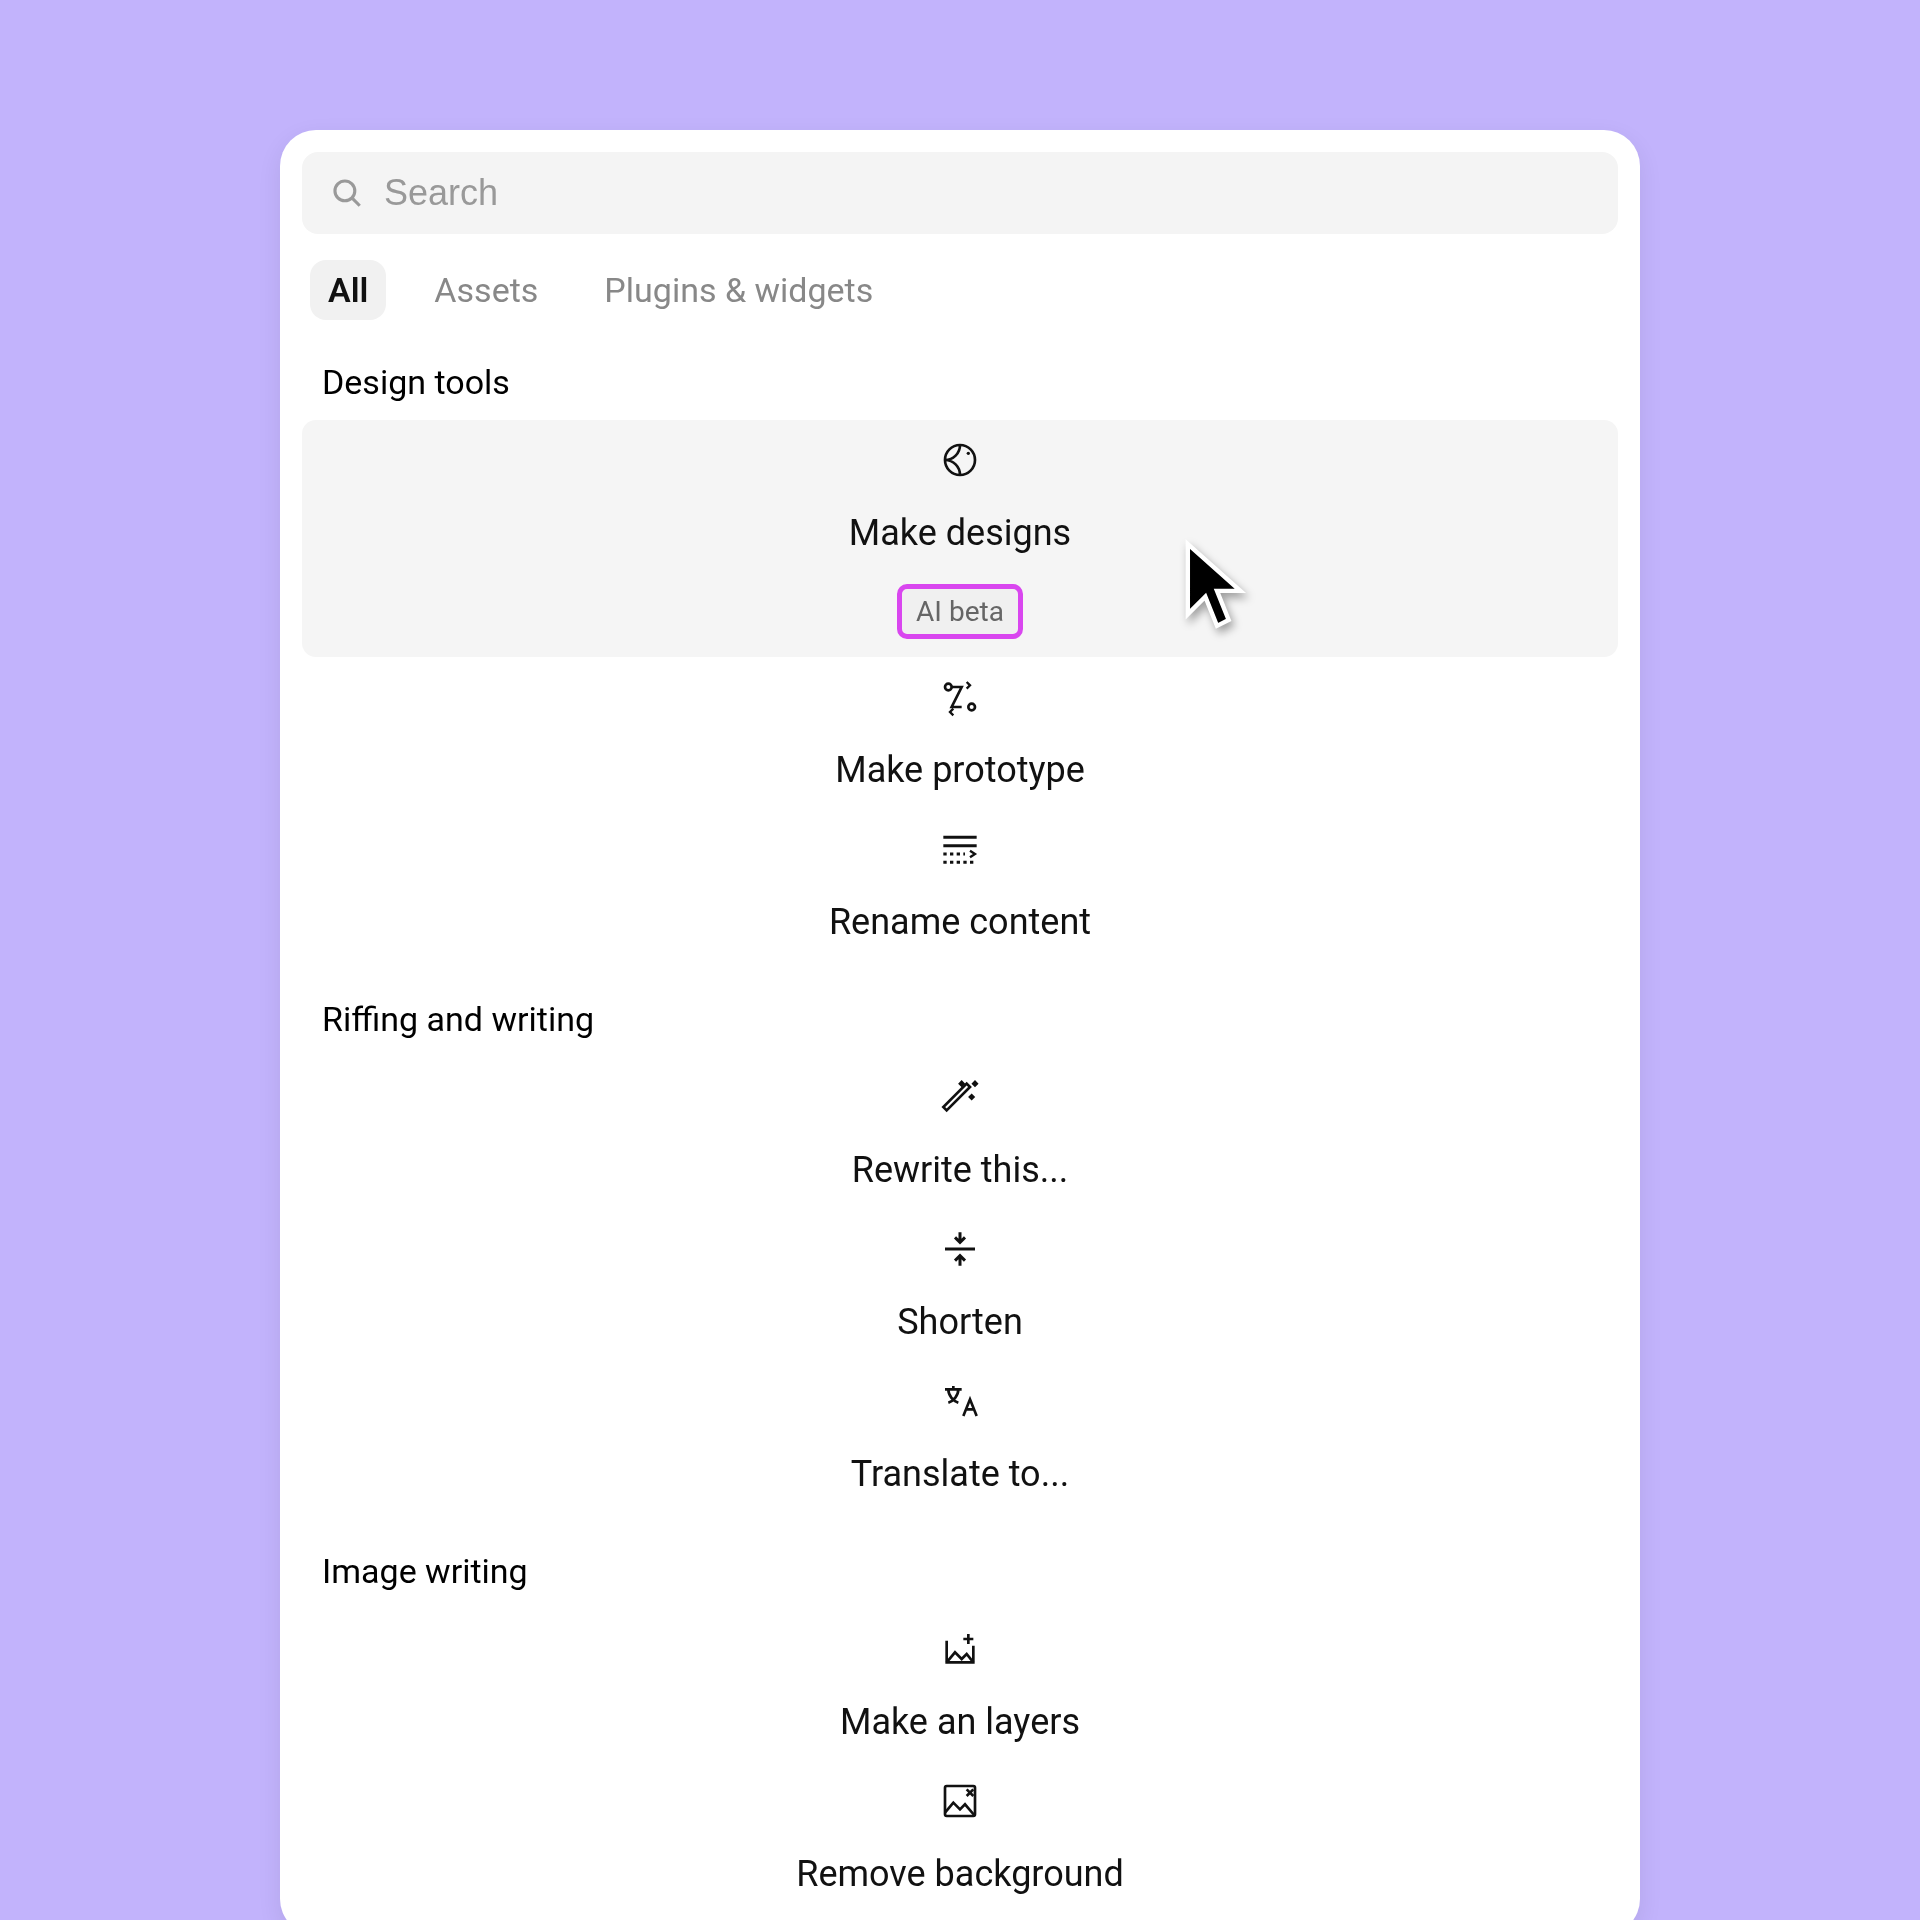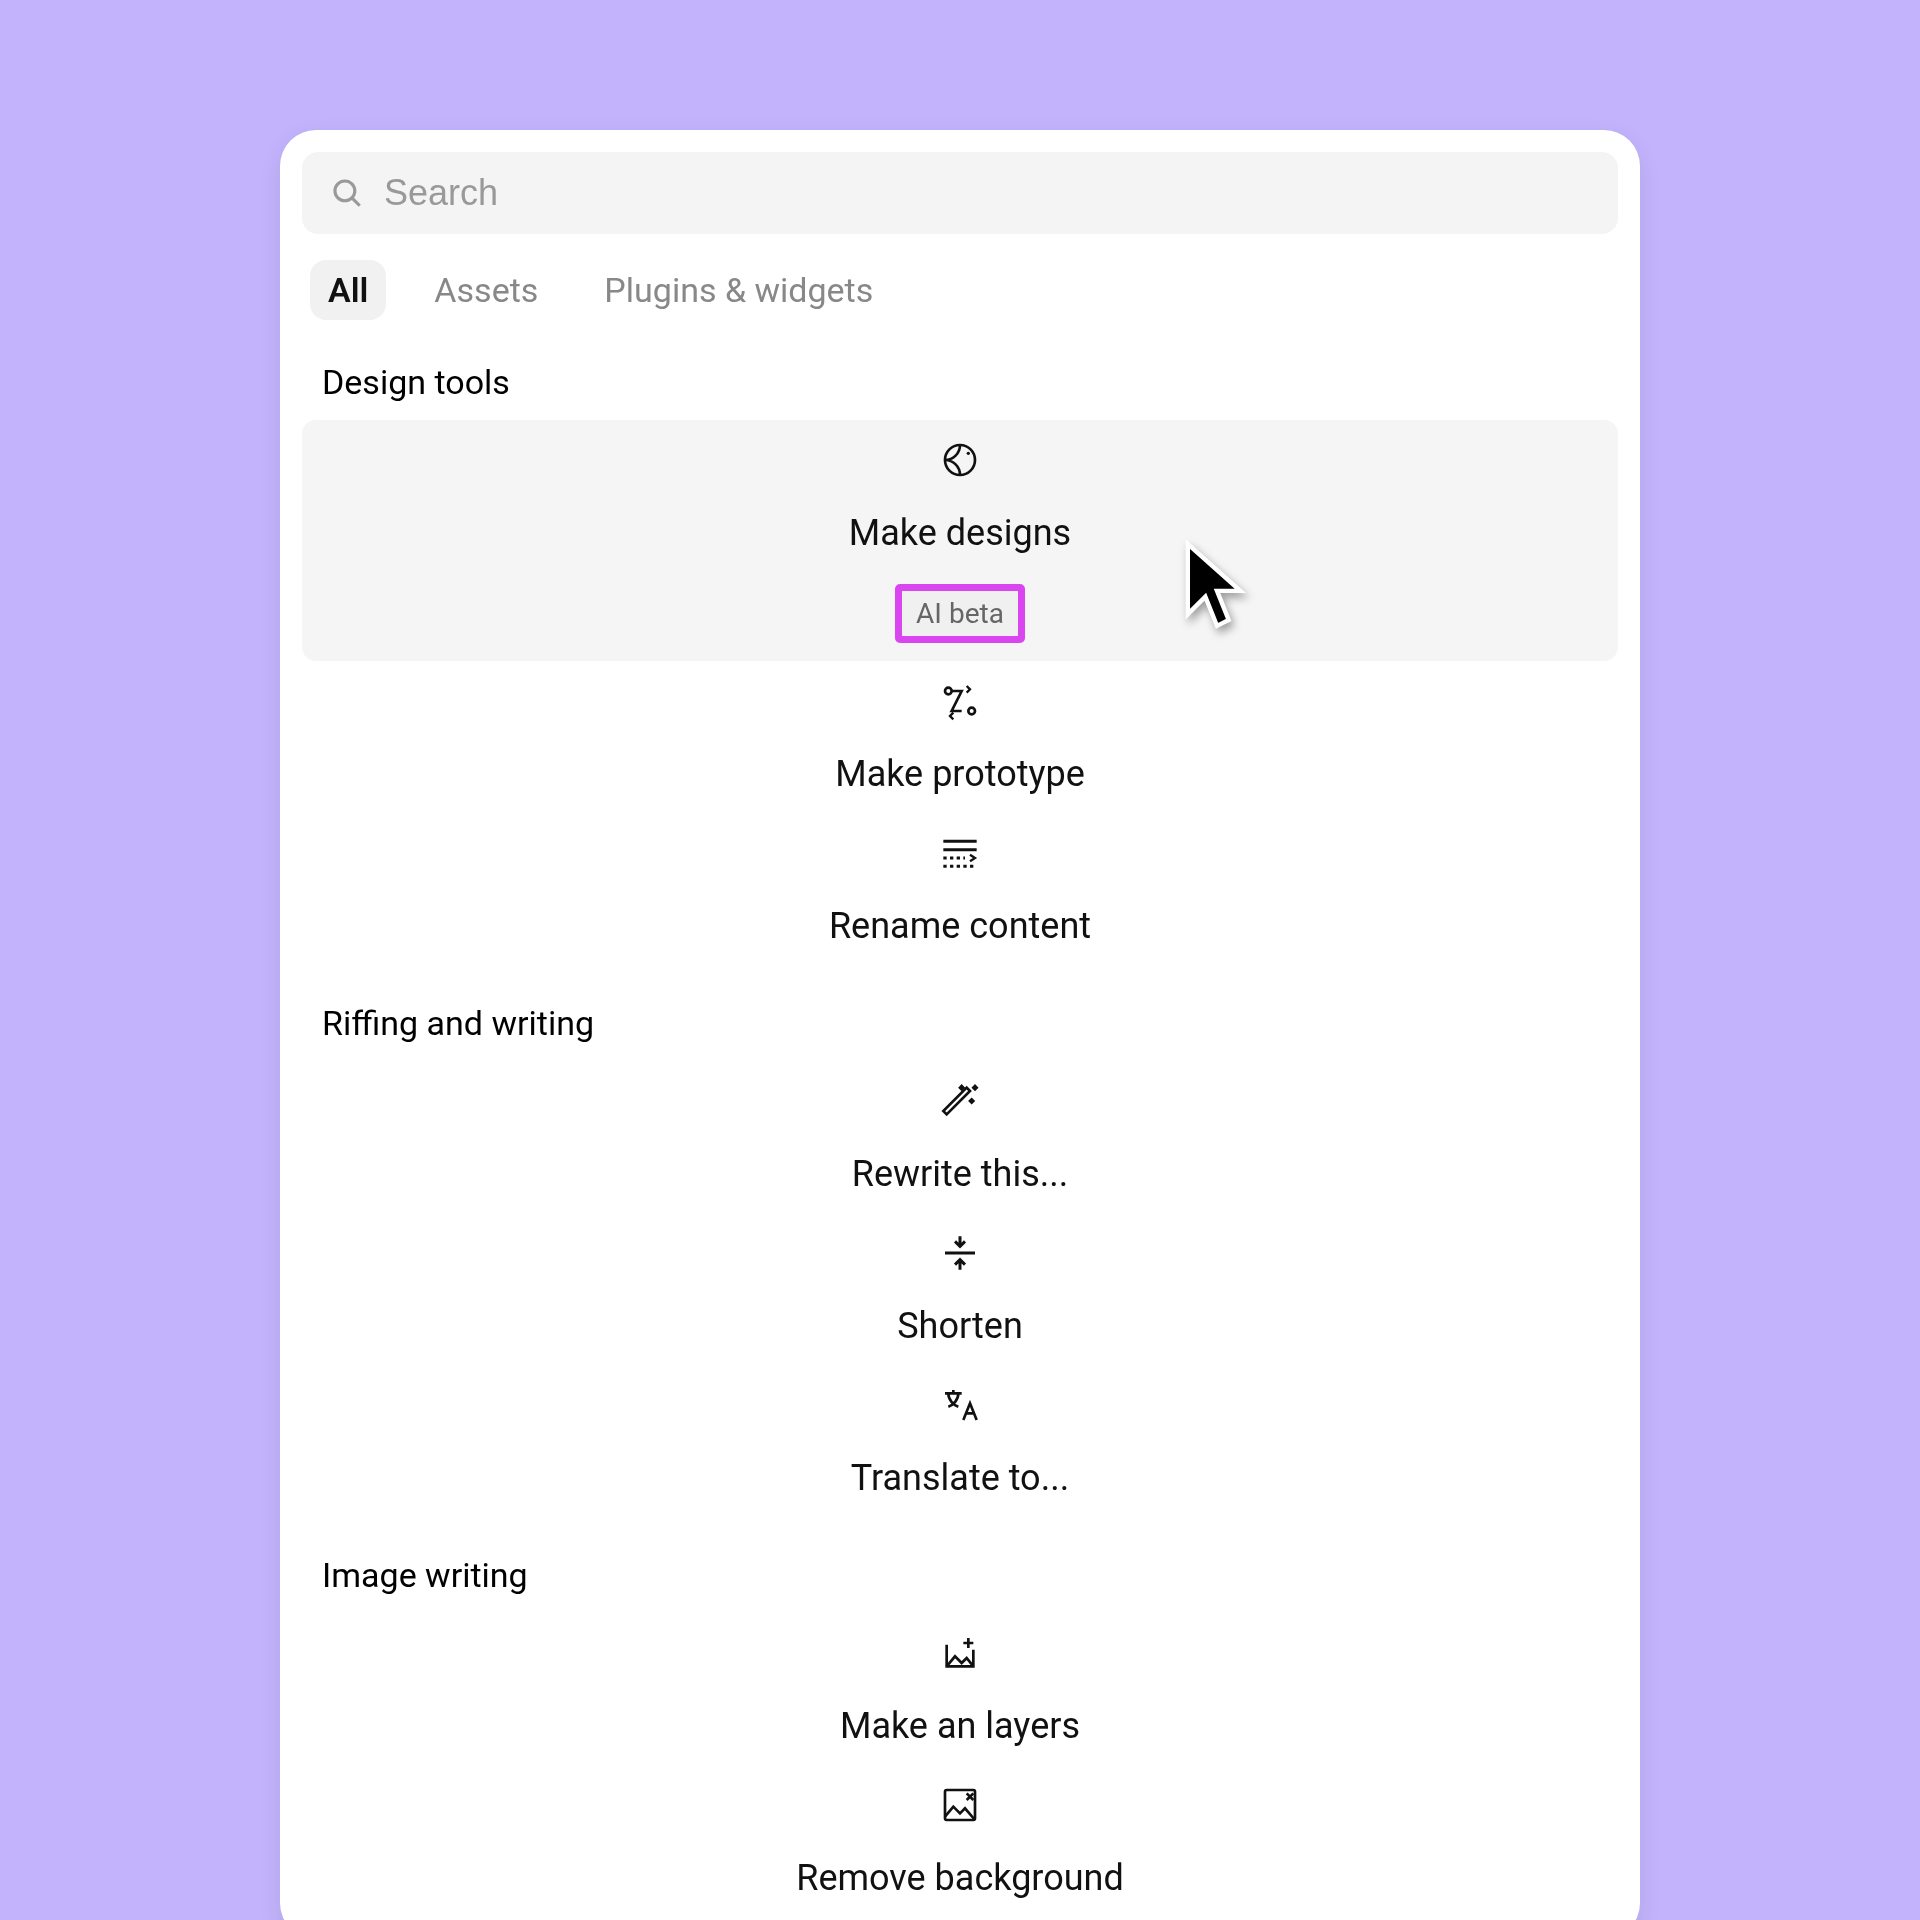--- a/index.html
+++ b/index.html
@@ -78,22 +78,22 @@
   width: 44px;
   height: 44px;
   display: flex;
   align-items: center;
   justify-content: center;
   flex-shrink: 0;
 }
 .row .label { flex: 1; }
 .badge {
   background: #f0f0f0;
-  border: 7px solid #d946ef;
-  border-radius: 5px;
+  border: 5px solid #d946ef;
+  border-radius: 10px;
   padding: 6px 14px;
   font-size: 28px;
   color: #666;
 }
 .section-gap { height: 24px; }
 
 .toolbar {
   margin-top: 34px;
   background: #fff;
   border-radius: 26px;

